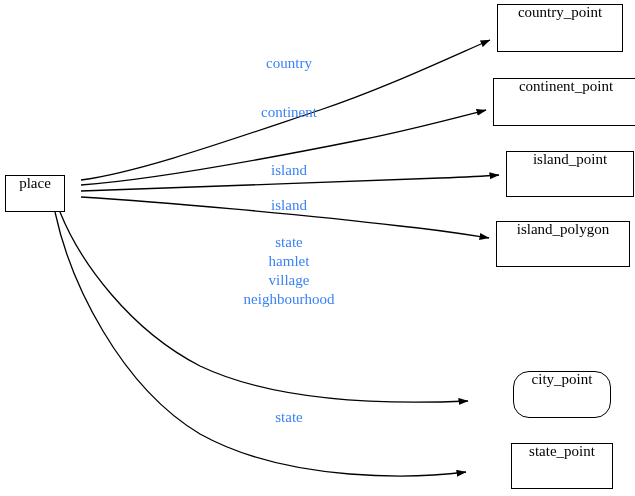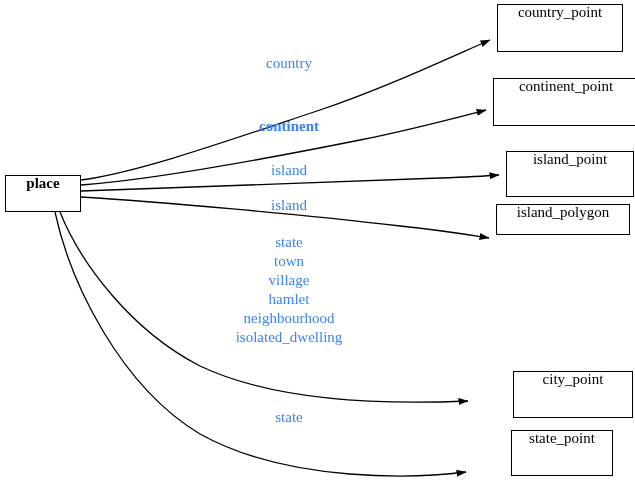--- a/index.html
+++ b/index.html
@@ -70,61 +70,59 @@
         <path d="M81,180 C140,172 230,140 320,110 C380,90 440,62 490,40" fill="none" stroke="#000000" stroke-width="1.3" marker-end="url(#arrowhead)"></path>
         <path d="M81,185 C150,180 260,160 360,140 C410,130 455,118 486,110" fill="none" stroke="#000000" stroke-width="1.3" marker-end="url(#arrowhead)"></path>
         <path d="M81,191 C170,188 330,182 440,178 C470,177 487,176 499,175" fill="none" stroke="#000000" stroke-width="1.3" marker-end="url(#arrowhead)"></path>
         <path d="M81,197 C160,202 300,214 400,226 C440,230 470,235 489,238" fill="none" stroke="#000000" stroke-width="1.3" marker-end="url(#arrowhead)"></path>
         <path d="M60,212 C80,262 130,330 200,366 C280,404 400,404 468,401" fill="none" stroke="#000000" stroke-width="1.3" marker-end="url(#arrowhead)"></path>
         <path d="M55,212 C70,282 120,386 200,434 C290,484 420,478 466,472" fill="none" stroke="#000000" stroke-width="1.3" marker-end="url(#arrowhead)"></path>
       </g>
   </svg>
 
   <div id="nodes-layer">
-      <div class="node-box" style="left: 5px; top: 175px; width: 76px; height: 37px; font-weight: bold;">
+      <div class="node-box" style="left: 5px; top: 175px; width: 60px; height: 37px;">
         <span class="node-label">place</span>
       </div>
       <div class="node-box" style="left: 497px; top: 4px; width: 126px; height: 48px;">
         <span class="node-label">country_point</span>
       </div>
       <div class="node-box" style="left: 493px; top: 78px; width: 146px; height: 48px;">
         <span class="node-label">continent_point</span>
       </div>
       <div class="node-box" style="left: 506px; top: 151px; width: 128px; height: 46px;">
         <span class="node-label">island_point</span>
       </div>
-      <div class="node-box" style="left: 496px; top: 204px; width: 134px; height: 31px;">
+      <div class="node-box" style="left: 496px; top: 221px; width: 134px; height: 46px;">
         <span class="node-label">island_polygon</span>
       </div>
-      <div class="node-box" style="left: 513px; top: 371px; width: 120px; height: 47px;">
+      <div class="node-box" style="left: 513px; top: 371px; width: 98px; height: 47px; border-radius: 16px;">
         <span class="node-label">city_point</span>
       </div>
-      <div class="node-box" style="left: 511px; top: 430px; width: 102px; height: 46px;">
+      <div class="node-box" style="left: 511px; top: 443px; width: 102px; height: 46px;">
         <span class="node-label">state_point</span>
       </div>
     </div>
   <div id="labels-layer">
       <div class="edge-label" style="left: 289px; top: 55px;">
         <span>country</span>
       </div>
-      <div class="edge-label" style="left: 289px; top: 118px; font-weight: bold;">
+      <div class="edge-label" style="left: 289px; top: 104px;">
         <span>continent</span>
       </div>
       <div class="edge-label" style="left: 289px; top: 162px;">
         <span>island</span>
       </div>
       <div class="edge-label" style="left: 289px; top: 197px;">
         <span>island</span>
       </div>
       <div class="edge-label multiline" style="left: 289px; top: 233px;">
         <span>state</span>
-        <span>town</span>
+        <span>hamlet</span>
         <span>village</span>
-        <span>hamlet</span>
         <span>neighbourhood</span>
-        <span>isolated_dwelling</span>
       </div>
       <div class="edge-label" style="left: 289px; top: 409px;">
         <span>state</span>
       </div>
     </div>
 
 </div>
 
 </body></html>

